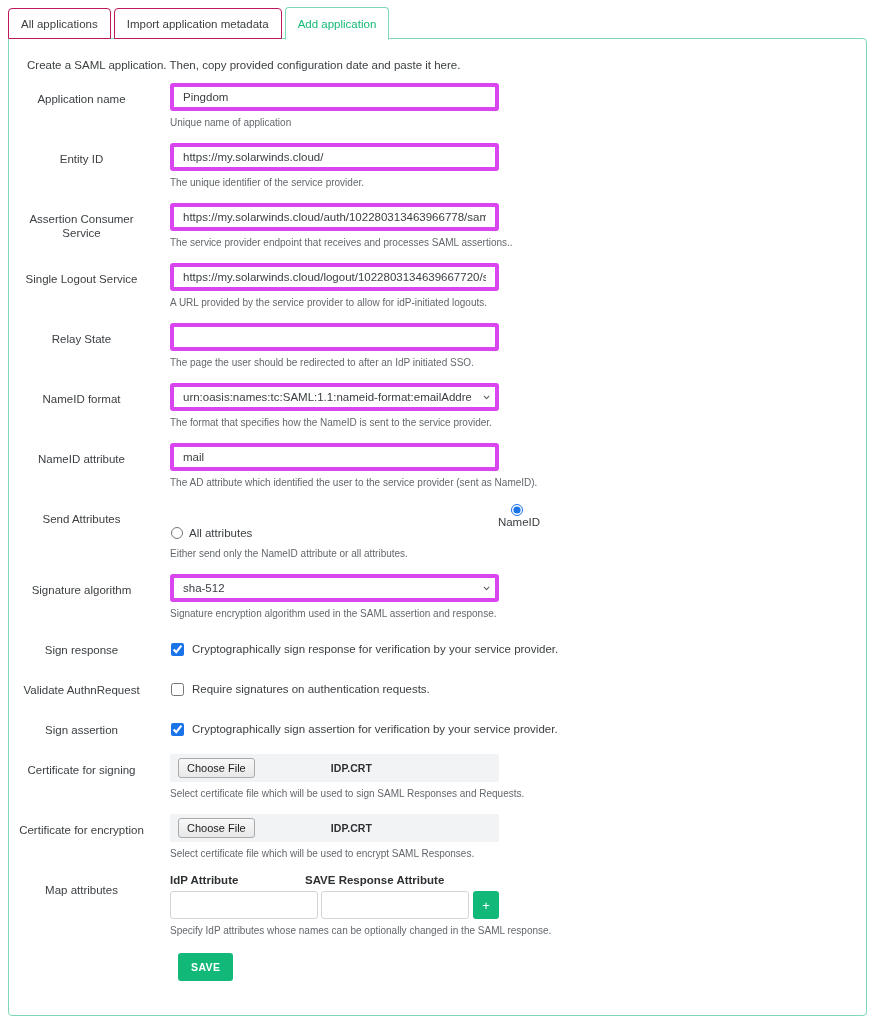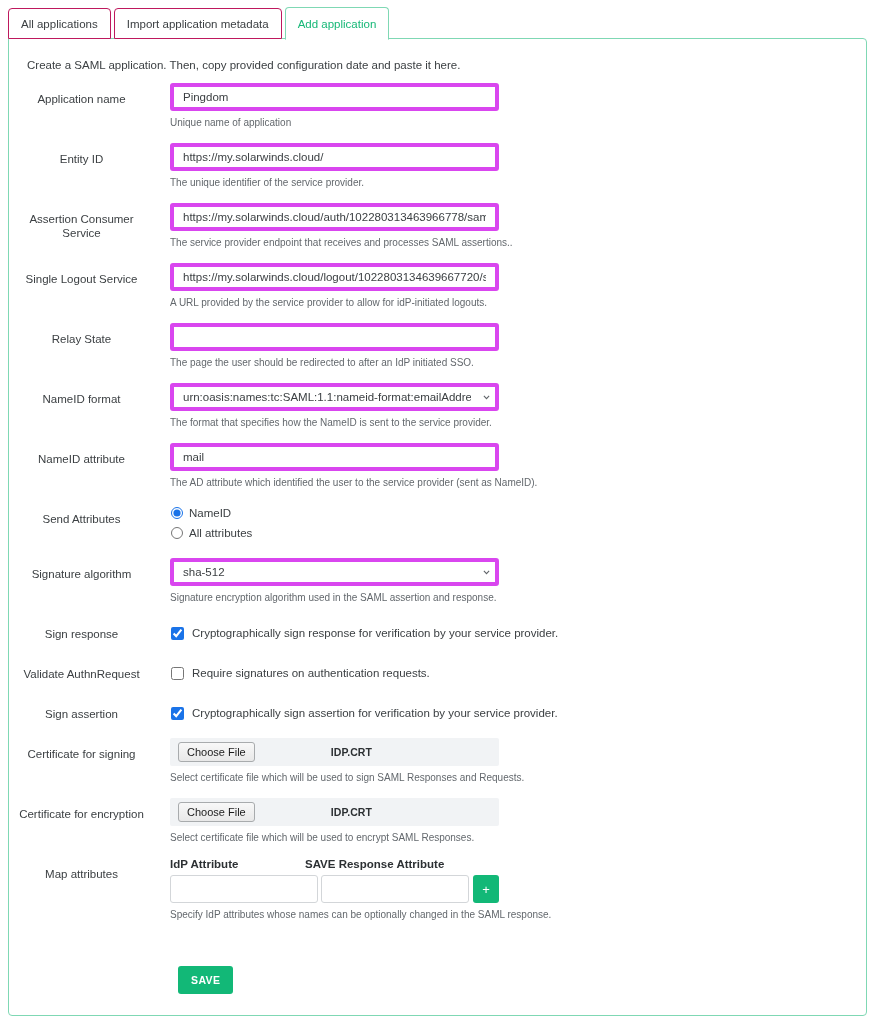--- a/index.html
+++ b/index.html
@@ -128,21 +128,21 @@
   
   .row { margin-bottom: 14px; }
 
   
   .radio-line {
     display: flex;
     align-items: center;
     height: 18px;
     margin-bottom: 2px;
   }
-  .radio-line:first-child { margin-top: 1px; }
+  .radio-line:first-child { margin-top: 1px; flex-direction: column; }
   input[type=radio] {
     width: 12px; height: 12px;
     margin: 0 6px 0 1px;
     accent-color: #1a73e8;
   }
   .radio-line span {
     font-size: 11.5px;
     color: #3c4043;
   }
 
@@ -241,21 +241,20 @@
     background: #12b877;
     border: none;
     border-radius: 3px;
     color: #ffffff;
     font-size: 10.5px;
     font-weight: bold;
     letter-spacing: 0.4px;
     padding: 8px 13px;
     cursor: pointer;
     font-family: "Liberation Sans", sans-serif;
-    margin-top: 29px;
   }
 </style>
 </head>
 <body>
 
 <div class="tabstrip">
   <div class="tab">
     <span>All applications</span>
   </div>
   <div class="tab">
@@ -341,20 +340,21 @@
       <div class="label">Send Attributes</div>
       <div class="field">
         <label class="radio-line">
           <input type="radio" name="sendattr" checked="" style="">
           <span>NameID</span>
         </label>
         <label class="radio-line">
           <input type="radio" name="sendattr" style="">
           <span>All attributes</span>
         </label>
+        <div class="hint">Either send only the NameID attribute or all attributes.</div>
       </div>
     </div>
 
     <div class="row">
       <div class="label">Signature algorithm</div>
       <div class="field">
         <div class="selwrap">
           <select class="sel">
             <option>sha-512</option>
           </select>

